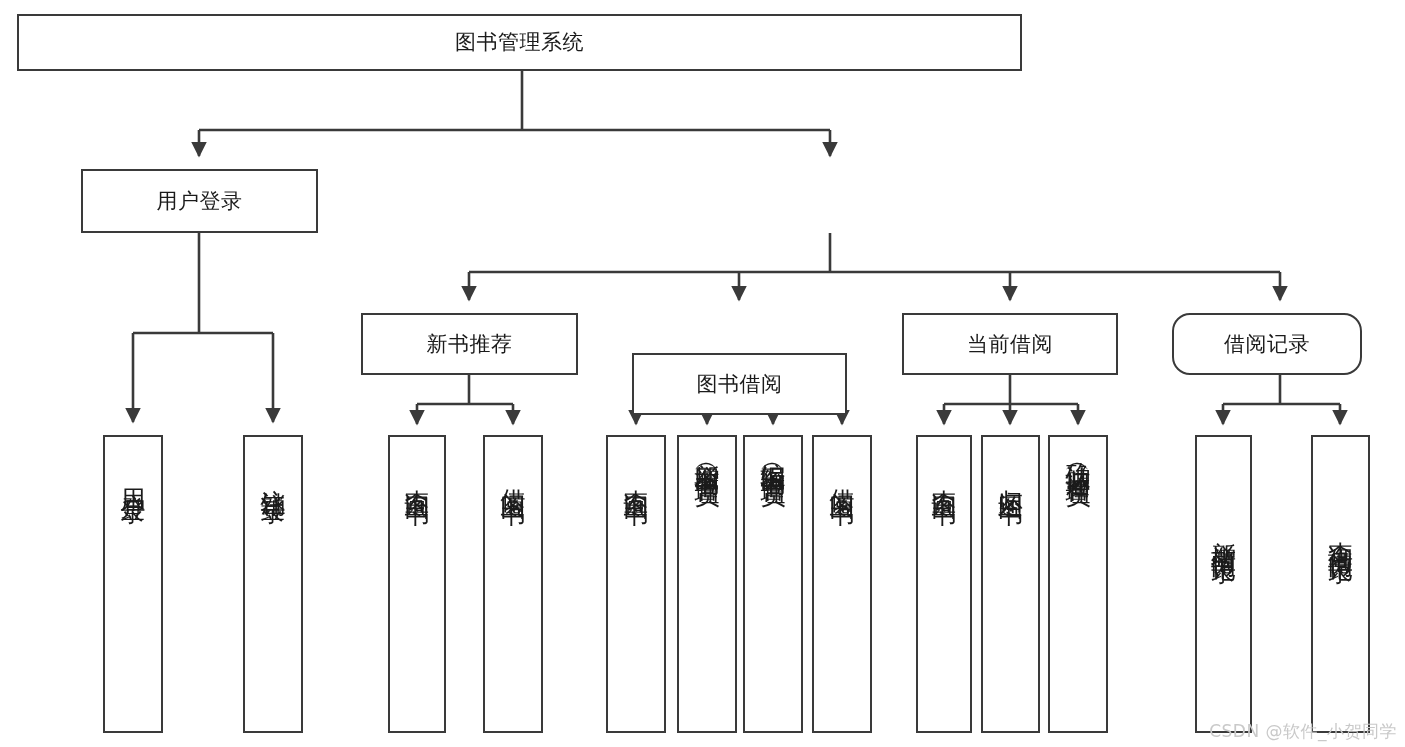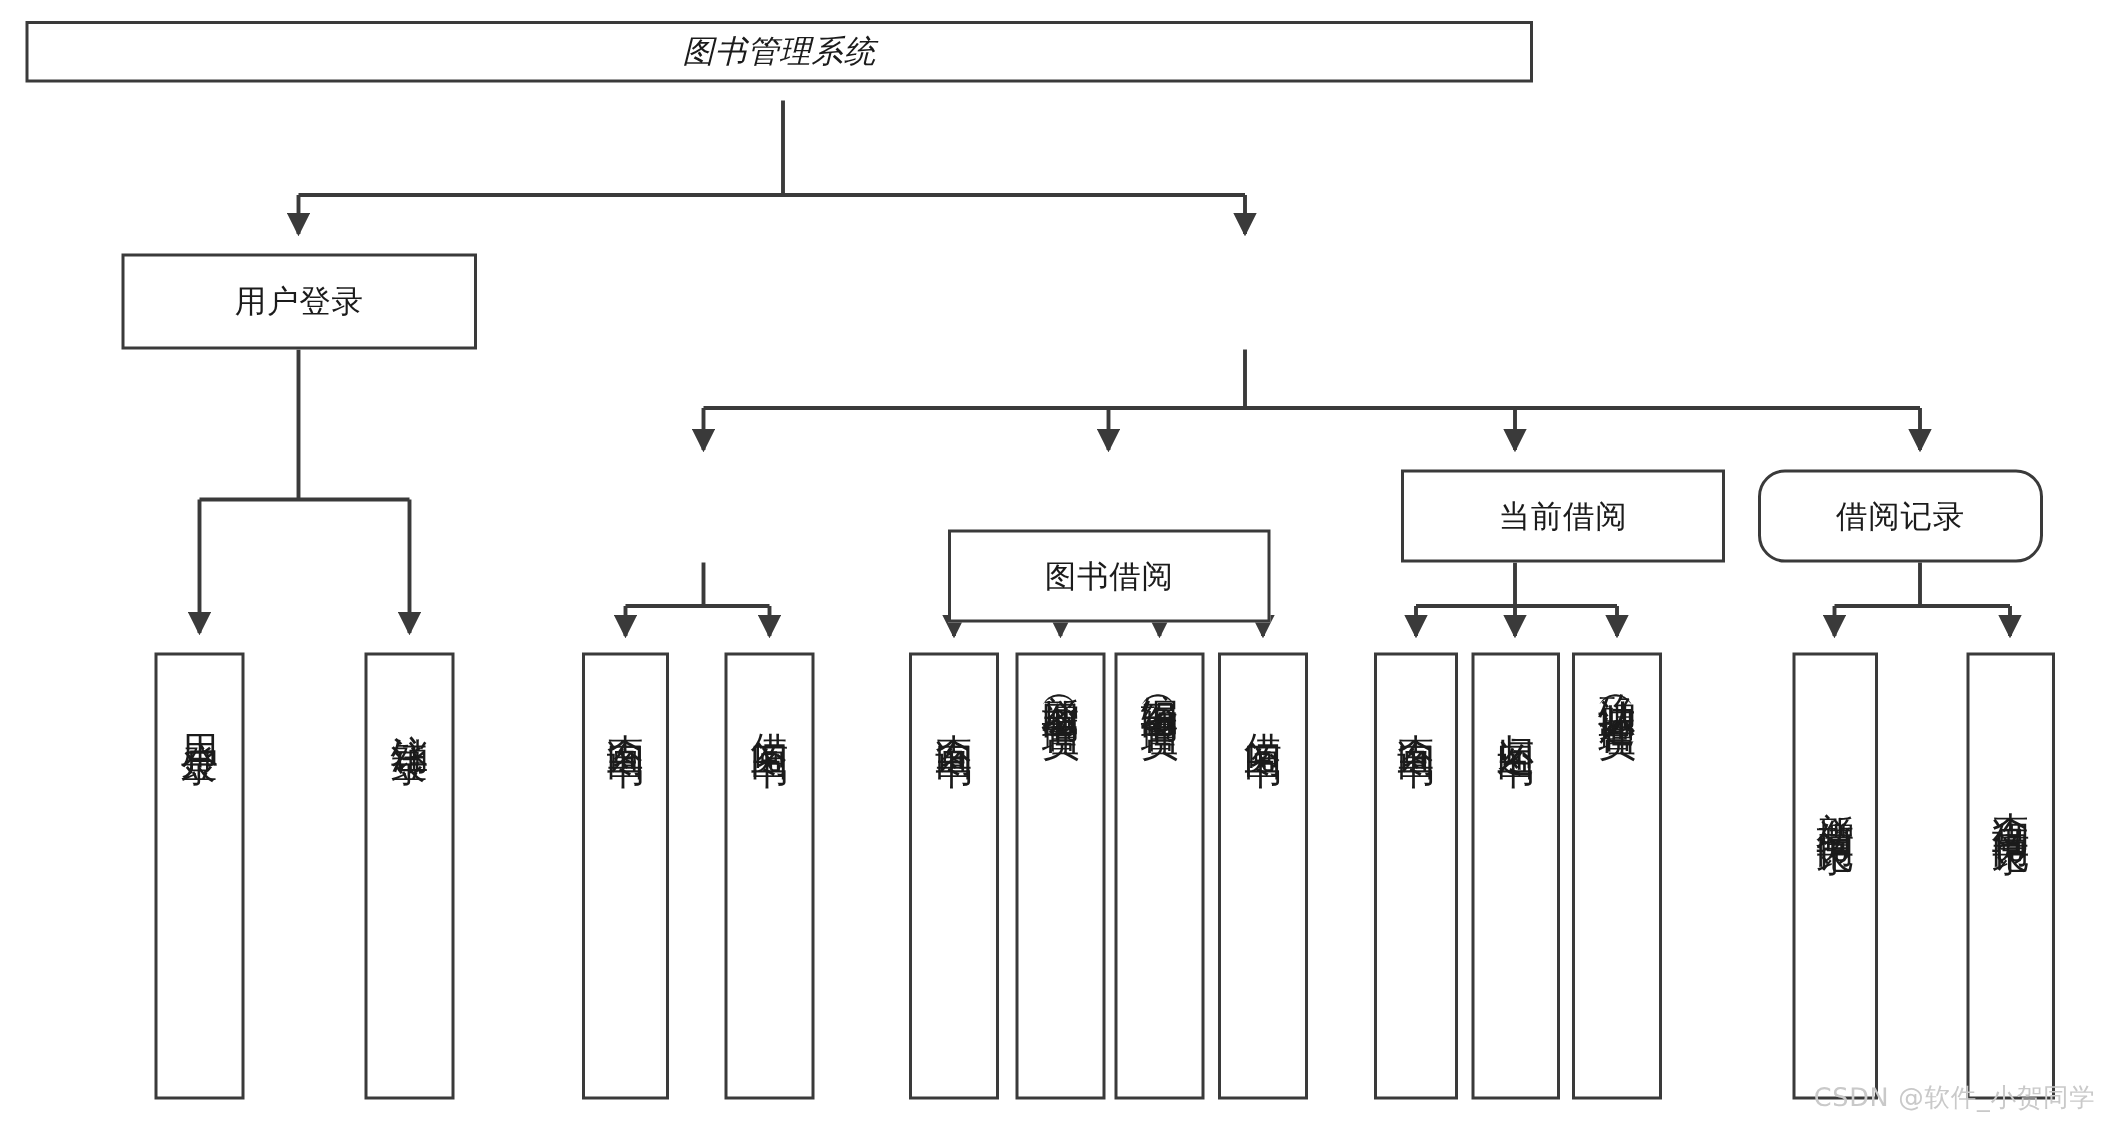--- a/index.html
+++ b/index.html
@@ -127,32 +127,35 @@
       <path d="M 1010 404 L 1010 424" marker-end="url(#arrow)"></path>
       <path d="M 1078 404 L 1078 424" marker-end="url(#arrow)"></path>
 
       <path d="M 1280 375 L 1280 404"></path>
       <path d="M 1223 404 L 1340 404"></path>
       <path d="M 1223 404 L 1223 424" marker-end="url(#arrow)"></path>
       <path d="M 1340 404 L 1340 424" marker-end="url(#arrow)"></path>
     </g>
   </svg>
 
-  <div class="node horizontal" id="n-root" style="left: 17px; top: 14px; width: 1005px; height: 41px; font-style: italic;">
+  <div class="node horizontal" id="n-root" style="left: 17px; top: 14px; width: 1005px; height: 57px;">
     <span class="label">图书管理系统</span>
   </div>
 
   <div class="node horizontal" id="n-l2-0" style="left: 81px; top: 169px; width: 237px; height: 64px;">
     <span class="label">用户登录</span>
   </div>
 
+  <div class="node horizontal" id="n-l3-0" style="left: 361px; top: 313px; width: 217px; height: 62px;">
+    <span class="label">新书推荐</span>
+  </div>
   <div class="node horizontal" id="n-l3-1" style="left: 632px; top: 313px; width: 215px; height: 62px; margin-top: 40px;">
     <span class="label">图书借阅</span>
   </div>
-  <div class="node horizontal" id="n-l3-2" style="left: 934px; top: 313px; width: 216px; height: 62px;">
+  <div class="node horizontal" id="n-l3-2" style="left: 902px; top: 313px; width: 216px; height: 62px;">
     <span class="label">当前借阅</span>
   </div>
   <div class="node horizontal" id="n-l3-3" style="left: 1172px; top: 313px; width: 190px; height: 62px; border-radius: 18px;">
     <span class="label">借阅记录</span>
   </div>
 
   <div class="node vertical mid" id="n-leaf-0" style="left: 103px; top: 435px; width: 60px; height: 298px;">
     <span class="label">用户登录</span>
   </div>
   <div class="node vertical mid" id="n-leaf-1" style="left: 243px; top: 435px; width: 60px; height: 298px;">

